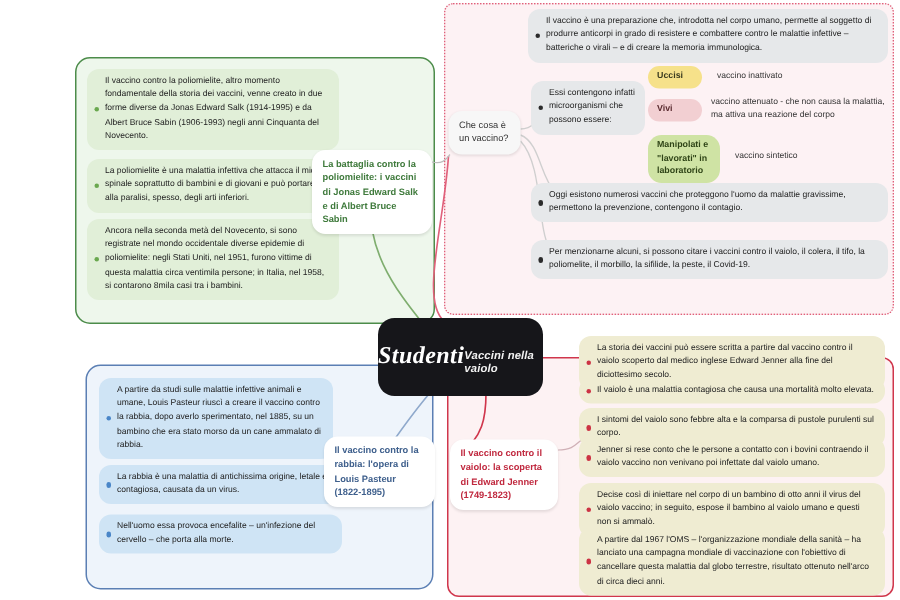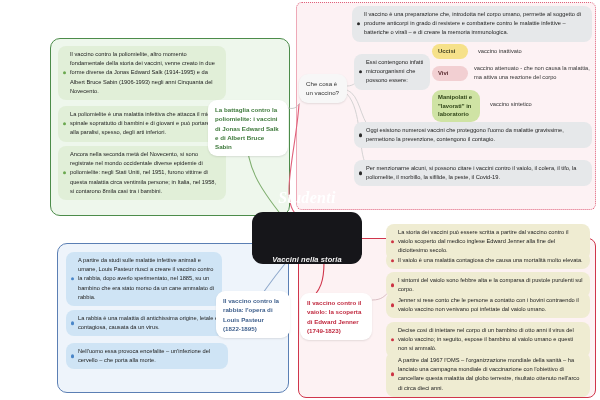--- a/index.html
+++ b/index.html
@@ -34,23 +34,22 @@
     background:#fdf2f3;
   }
 
   
   .conn{position:absolute;left:0;top:0;width:600px;height:400px;pointer-events:none;}
 
   
   .center-node{
     position:absolute;left:252px;top:212px;width:110px;height:52px;
     background:#16161a;border-radius:11px;
-    display:flex;flex-direction:column;align-items:center;justify-content:flex-end;
+    display:flex;flex-direction:row;align-items:center;justify-content:flex-start;
     z-index:40;
-    gap:44px;
   }
   .center-title{
     color:#ffffff;font-family:"Liberation Serif", serif;
     font-style:italic;font-weight:bold;font-size:16px;letter-spacing:.3px;
     line-height:1;
   }
   .center-sub{
     color:#f2f2f2;font-size:7.5px;font-style:italic;font-weight:bold;
     margin-top:5px;letter-spacing:.1px;
   }
@@ -236,16 +235,16 @@
     <span>Decise così di iniettare nel corpo di un bambino di otto anni il virus del vaiolo vaccino; in seguito, espose il bambino al vaiolo umano e questi non si ammalò.</span>
   </div>
 
   <div class="leaf leaf-cream" style="left:386px;top:352px;width:204px;">
     <span class="dot"></span>
     <span>A partire dal 1967 l'OMS – l'organizzazione mondiale della sanità – ha lanciato una campagna mondiale di vaccinazione con l'obiettivo di cancellare questa malattia dal globo terrestre, risultato ottenuto nell'arco di circa dieci anni.</span>
   </div>
 
   <div class="center-node">
     <div class="center-title">Studenti</div>
-    <div class="center-sub">Vaccini nella storia</div>
+    <div class="center-sub">Vaccini nella vaiolo</div>
   </div>
 
 </div>
 
 </body></html>

